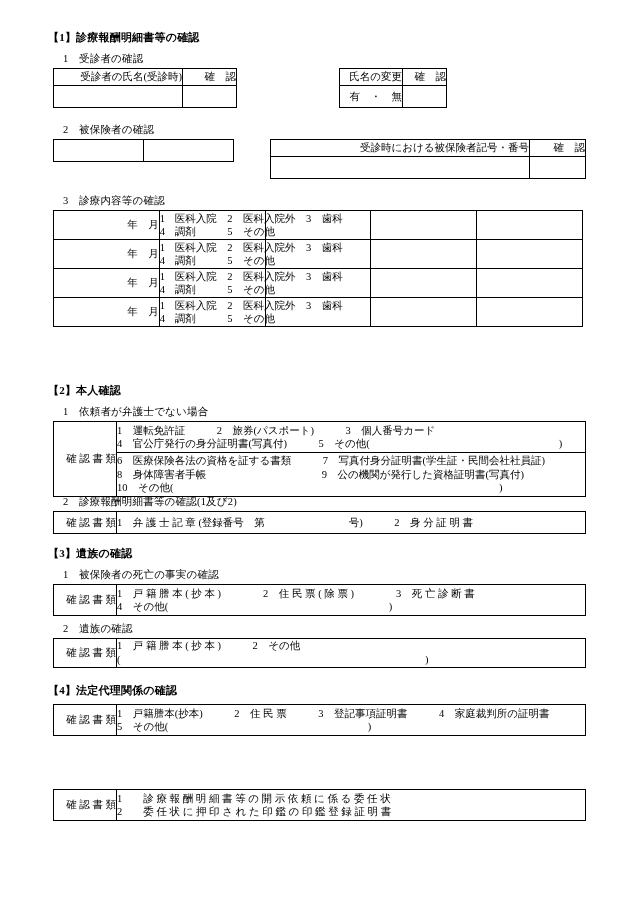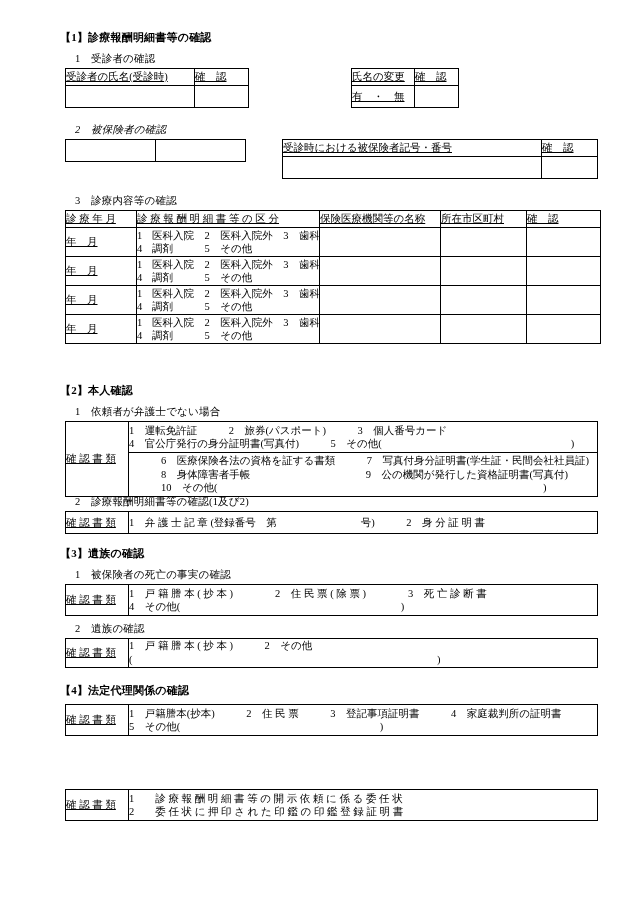--- a/index.html
+++ b/index.html
@@ -11,21 +11,21 @@
     width: 630px;
     height: 903px;
     font-family: "Liberation Serif", "DejaVu Serif", serif;
     color: #000000;
     font-size: 10.5px;
     position: relative;
     overflow: hidden;
   }
   .page {
     position: absolute;
-    left: 12px; top: 0;
+    left: 0; top: 0;
     width: 596px;
     height: 903px;
     padding: 0;
   }
 
   
   .sec-title {
     font-weight: bold;
     font-size: 11px;
     margin: 0;
@@ -50,21 +50,21 @@
     table-layout: fixed;
     font-size: 10.5px;
   }
   table.frm td, table.frm th {
     border: 1px solid #000000;
     padding: 0;
     vertical-align: middle;
     font-weight: normal;
     background: #ffffff;
   }
-  .c  { text-align: left; text-decoration: underline; }
+  .c  { text-align: right; }
   .l  { text-align: left; }
 
   .hrow { height: 17px; }
   .brow { height: 22px; }
 
   .cellpad { padding: 0 4px; }
 
   .listline {
     display: block;
     line-height: 13.5px;
@@ -113,21 +113,21 @@
       <td class="c" style="width:62px;">氏名の変更</td>
       <td class="c" style="width:43px;">確　認</td>
     </tr>
     <tr class="brow">
       <td class="c">有　・　無</td>
       <td class="c"></td>
     </tr>
   </tbody>
     </table>
 
-  <div class="abs" style="left:62px; top:122px;font-style:italic;">
+  <div class="abs" style="left:62px; top:122px;">
     <div class="sub-title">
       <span class="num">2</span><span>被保険者の確認</span>
     </div>
   </div>
 
   <table class="frm abs" style="left:53px; top:139px; width:181px;">
     <tbody>
     <tr class="brow">
       <td class="c"></td>
       <td class="c"></td>
@@ -149,27 +149,20 @@
     </table>
 
   <div class="abs" style="left:62px; top:193px;">
     <div class="sub-title">
       <span class="num">3</span><span>診療内容等の確認</span>
     </div>
   </div>
 
   <table class="frm abs" style="left:53px; top:210px; width:530px;">
     <tbody>
-        <tr class="hrow">
-      <td class="c" style="width:70px;">診 療 年 月</td>
-      <td class="c" style="width:182px;">診 療 報 酬 明 細 書 等 の 区 分</td>
-      <td class="c" style="width:120px;">保険医療機関等の名称</td>
-      <td class="c" style="width:85px;">所在市区町村</td>
-      <td class="c" style="width:73px;">確　認</td>
-    </tr>
 
     <tr style="height:29px;">
       <td class="c">年　月</td>
       <td class="l cellpad">
         <span class="listline"><span class="numcol">1</span>医科入院　2　医科入院外　3　歯科</span>
         <span class="listline"><span class="numcol">4</span>調剤　　　5　その他</span>
       </td>
       <td></td>
       <td></td>
       <td></td>
@@ -223,21 +216,21 @@
   <table class="frm abs" style="left:53px; top:421px; width:530px;">
     <tbody>
         <tr>
       <td class="c" rowspan="2" style="width:62px;">確 認 書 類</td>
       <td class="l cellpad" style="width:468px; height:30px;margin-top:44px;">
         <span class="listline">1　運転免許証　　　2　旅券(パスポート)　　　3　個人番号カード</span>
         <span class="listline">4　官公庁発行の身分証明書(写真付)　　　5　その他(　　　　　　　　　　　　　　　　　　)</span>
       </td>
     </tr>
     <tr>
-      <td class="l cellpad" style="height:43px;padding-left:32px;">
+      <td class="l cellpad" style="height:43px;">
         <span class="listline">6　医療保険各法の資格を証する書類　　　7　写真付身分証明書(学生証・民間会社社員証)</span>
         <span class="listline">8　身体障害者手帳　　　　　　　　　　　9　公の機関が発行した資格証明書(写真付)</span>
         <span class="listline">10　その他(　　　　　　　　　　　　　　　　　　　　　　　　　　　　　　　)</span>
       </td>
     </tr>
   </tbody>
     </table>
 
   <div class="abs" style="left:62px; top:494px;">
     <div class="sub-title">

